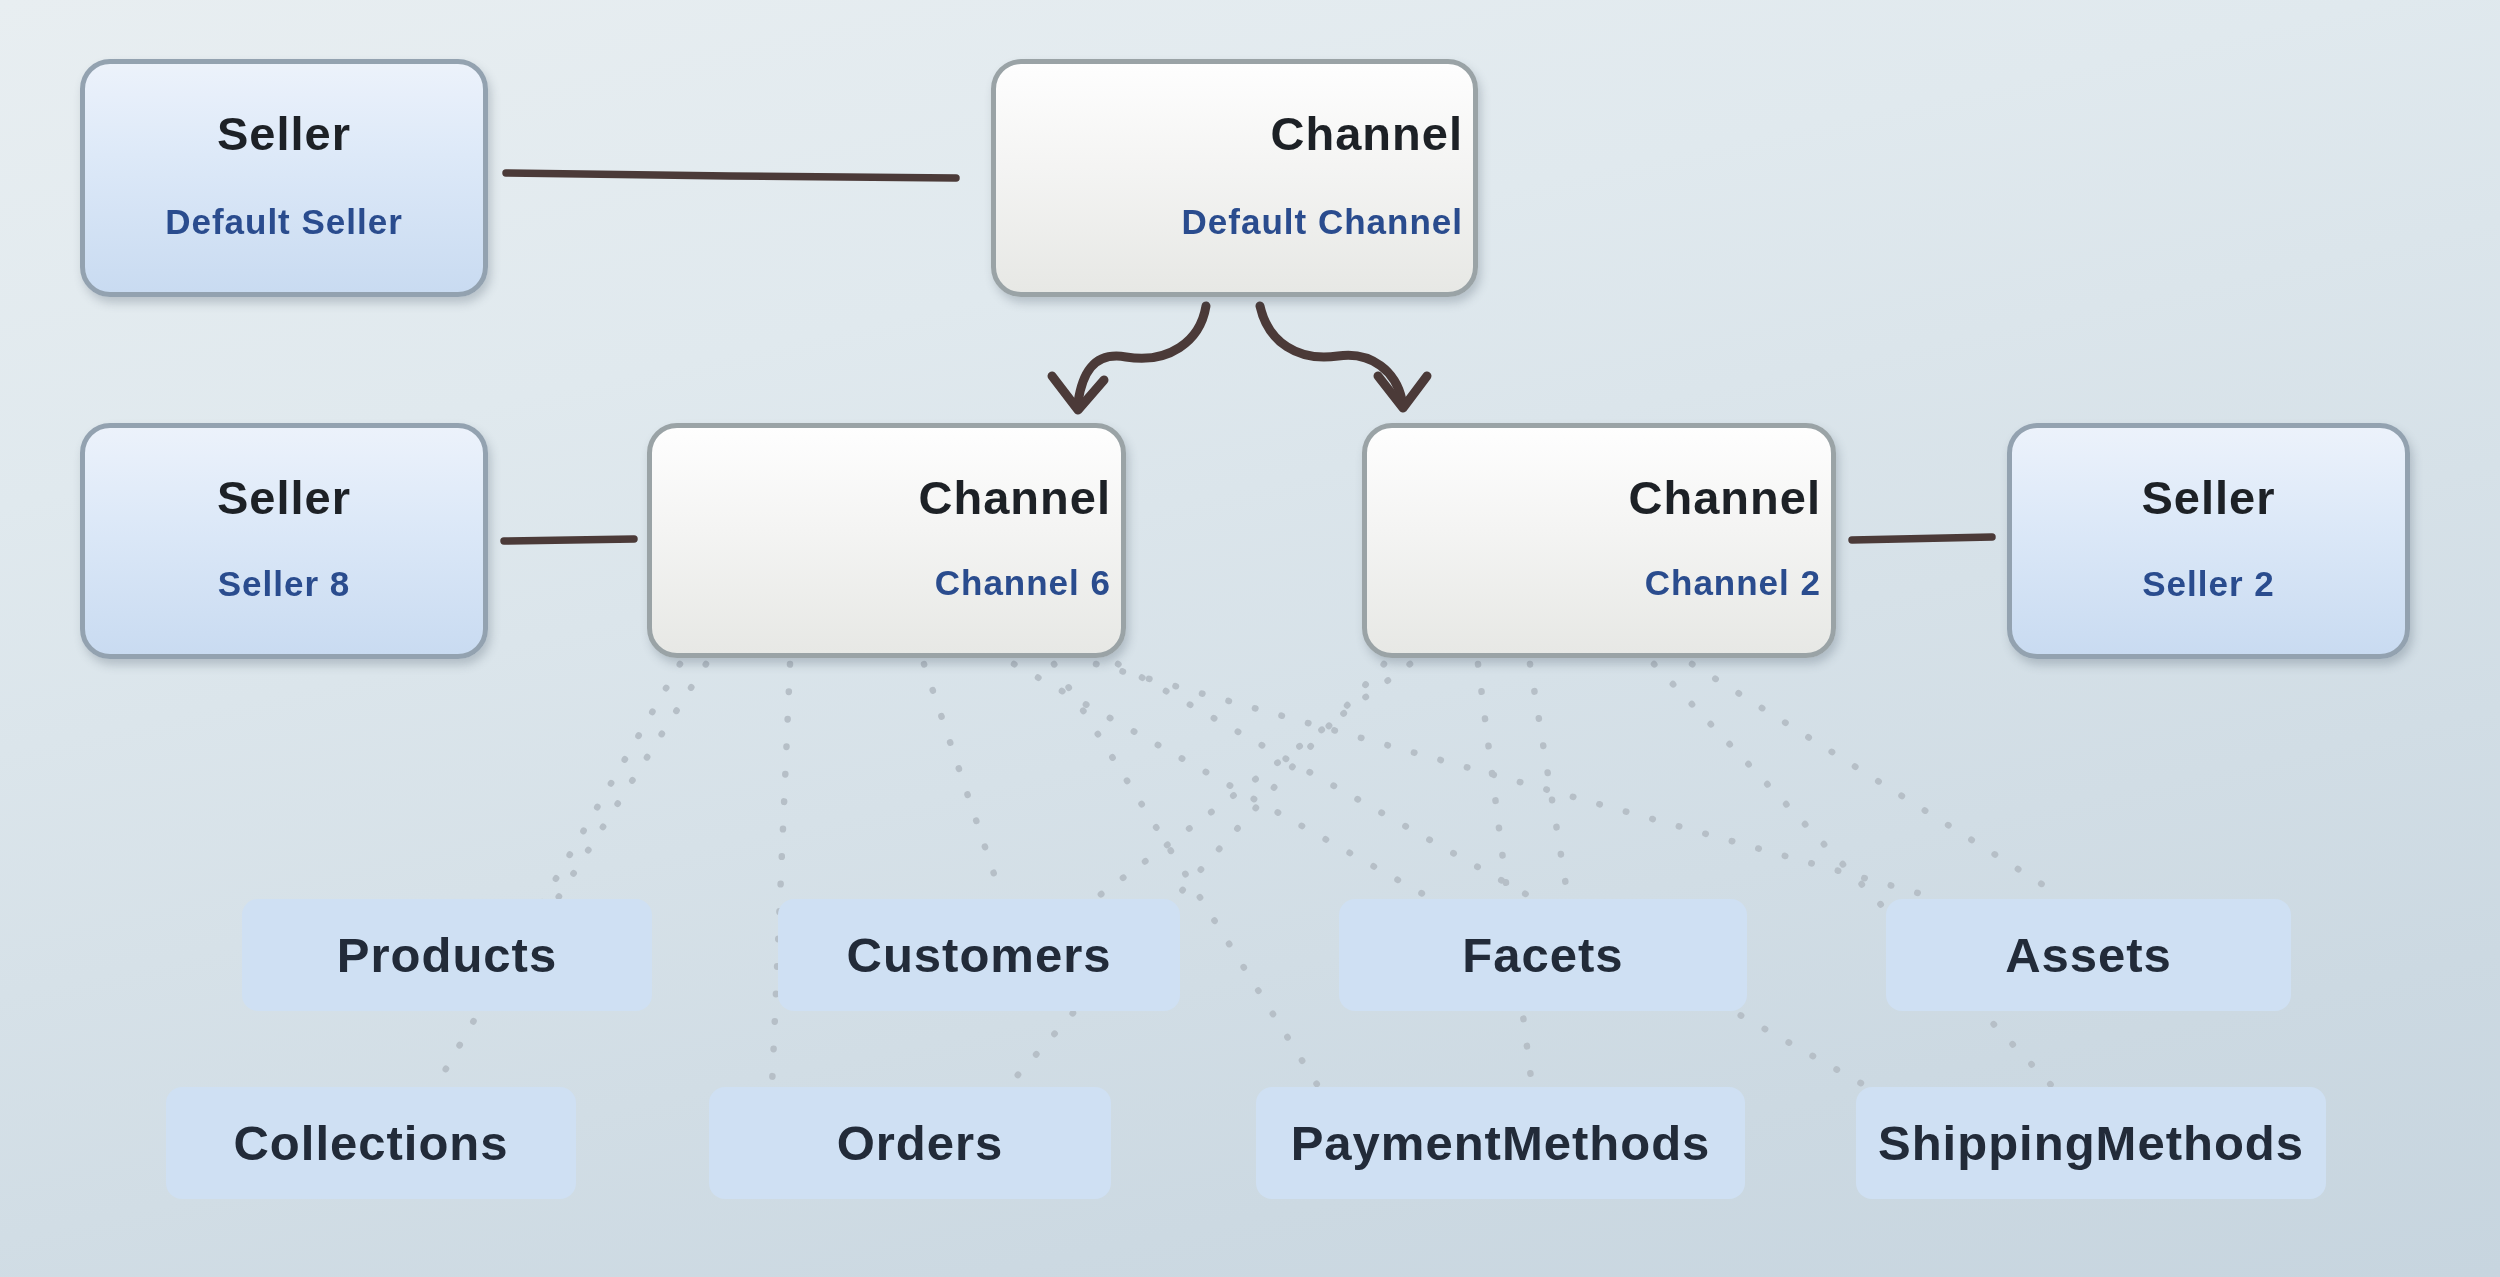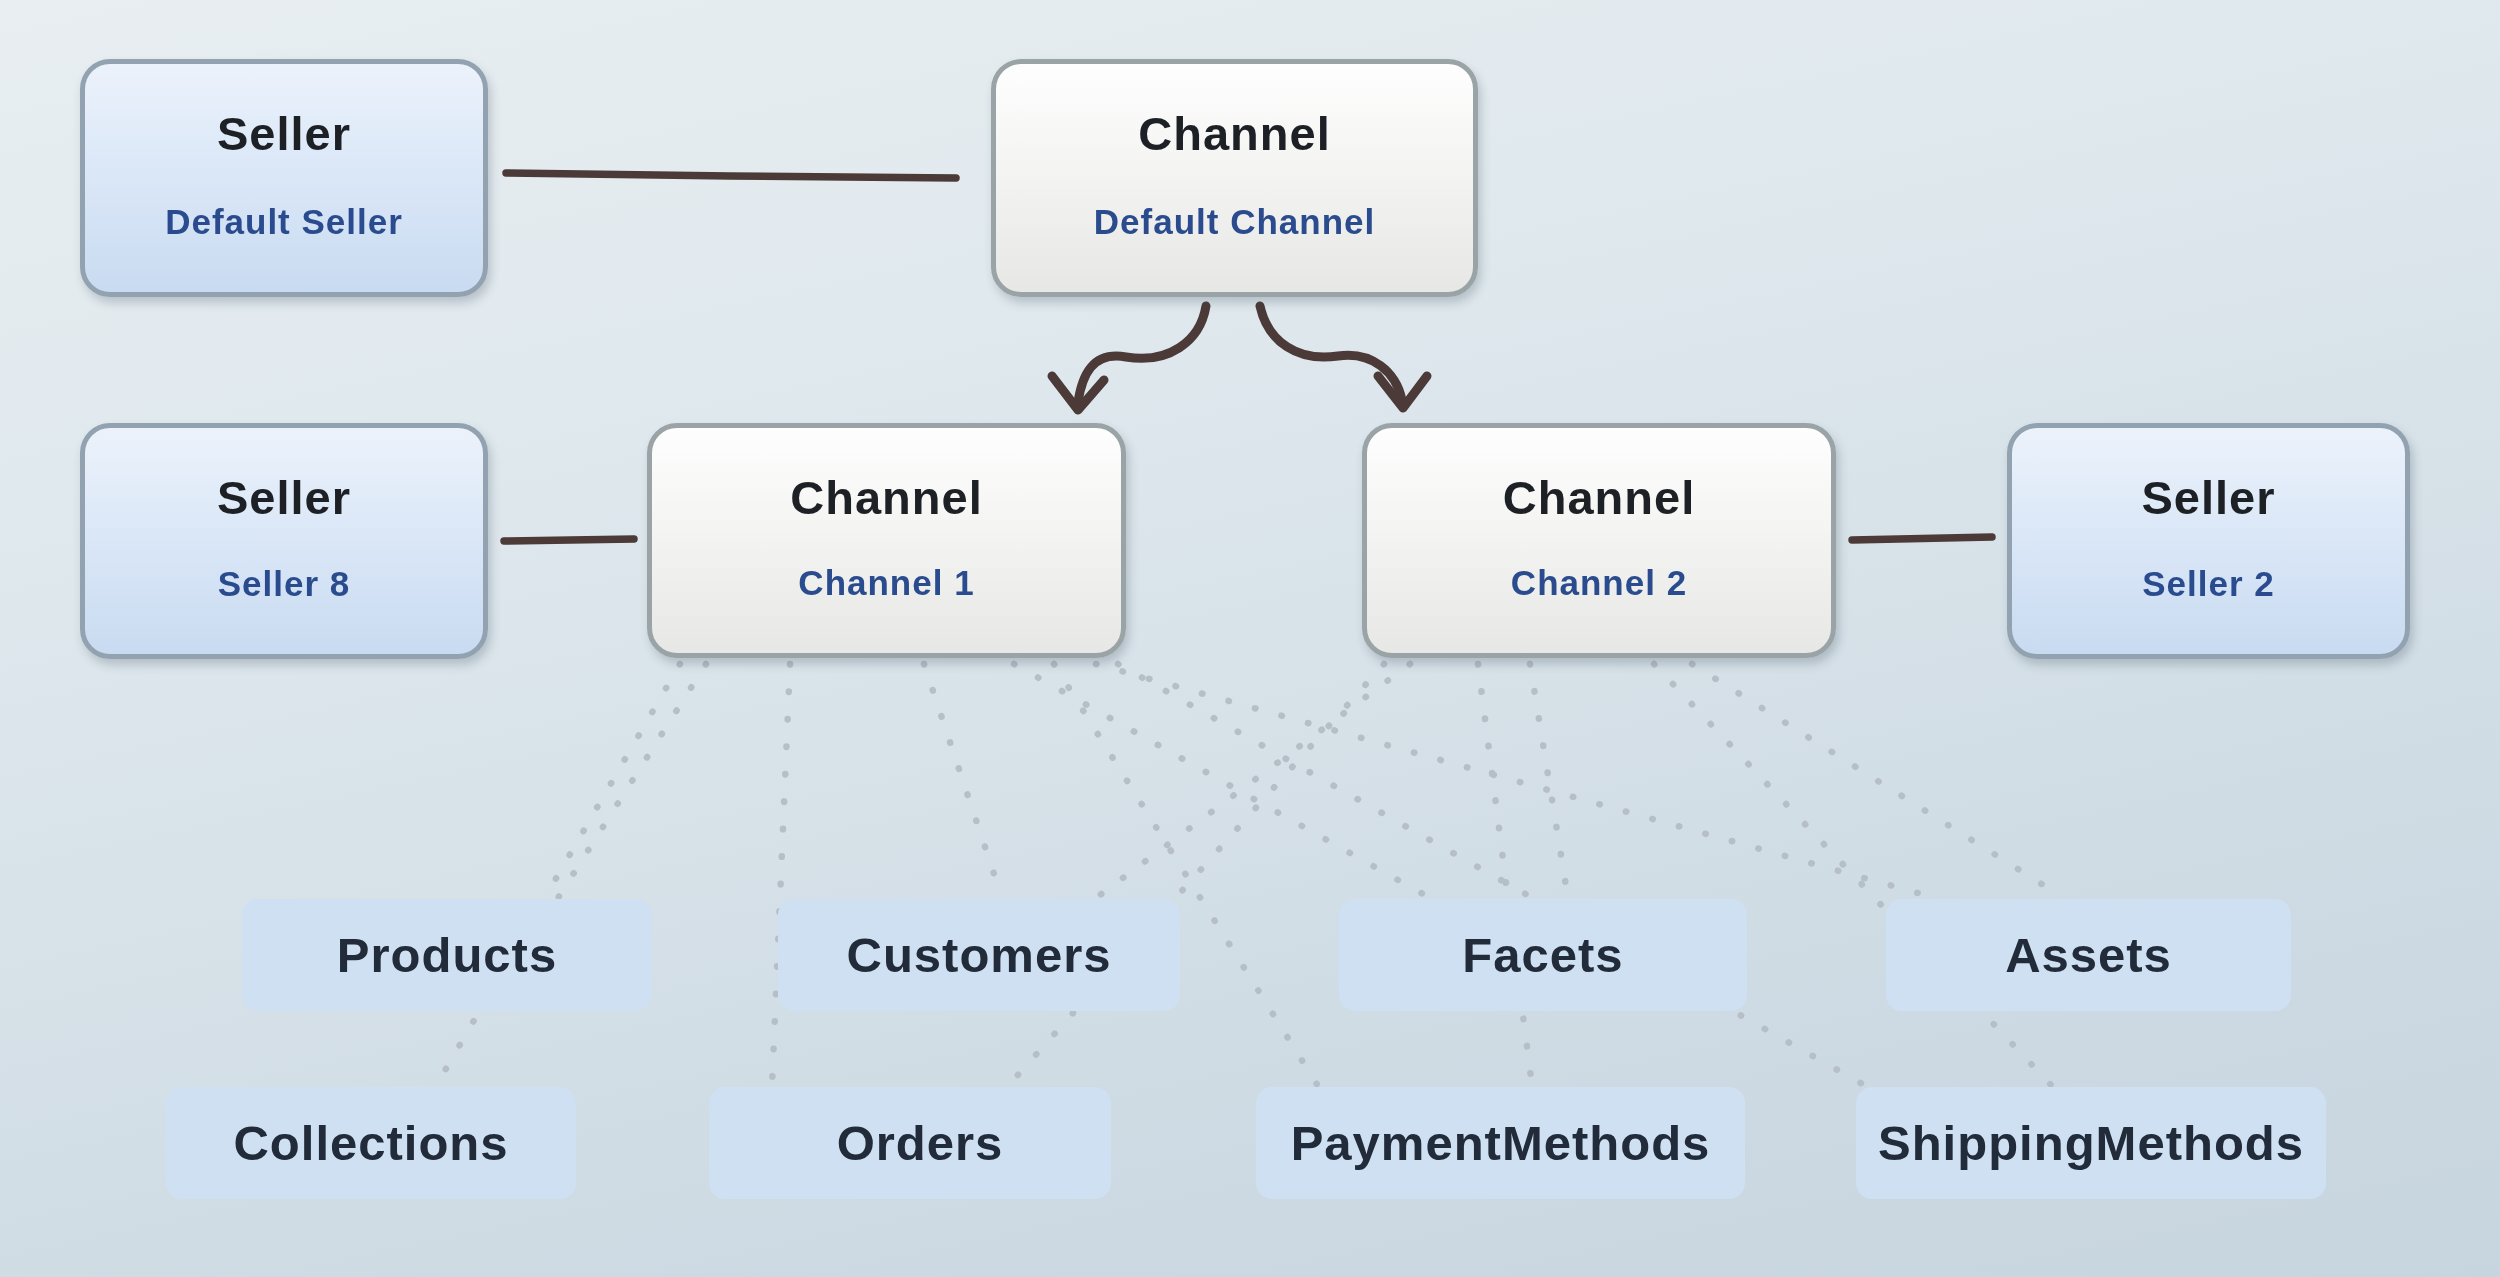--- a/index.html
+++ b/index.html
@@ -19,20 +19,21 @@
     padding:42px 10px 50px 10px;
     box-shadow:3px 6px 10px rgba(60,75,90,.25);
   }
   .node.seller{
     background:linear-gradient(180deg,#ecf2fb 0%,#dde9f8 40%,#c9dbf1 100%);
     border-color:#93a2b0;
   }
   .node.channel{
     background:linear-gradient(180deg,#fefefe 0%,#f4f4f3 45%,#e7e8e5 100%);
     border-color:#9aa3a6;
+    align-items:flex-end;
   }
   .node .title{
     font-size:47px;font-weight:700;color:#1d2126;letter-spacing:1px;
   }
   .node .name{
     font-size:35px;font-weight:700;color:#2a4c8e;letter-spacing:1px;
   }
   .entity{
     position:absolute;z-index:2;box-sizing:border-box;
     background:#cfe0f3;border-radius:16px;
@@ -102,21 +103,21 @@
     <span class="title">Channel</span>
     <span class="name">Default Channel</span>
   </div>
 
   <div class="node seller" id="n-seller-1">
     <span class="title">Seller</span>
     <span class="name">Seller 8</span>
   </div>
   <div class="node channel" id="n-channel-1">
     <span class="title">Channel</span>
-    <span class="name">Channel 1</span>
+    <span class="name">Channel 6</span>
   </div>
   <div class="node channel" id="n-channel-2">
     <span class="title">Channel</span>
     <span class="name">Channel 2</span>
   </div>
   <div class="node seller" id="n-seller-2">
     <span class="title">Seller</span>
     <span class="name">Seller 2</span>
   </div>
 

